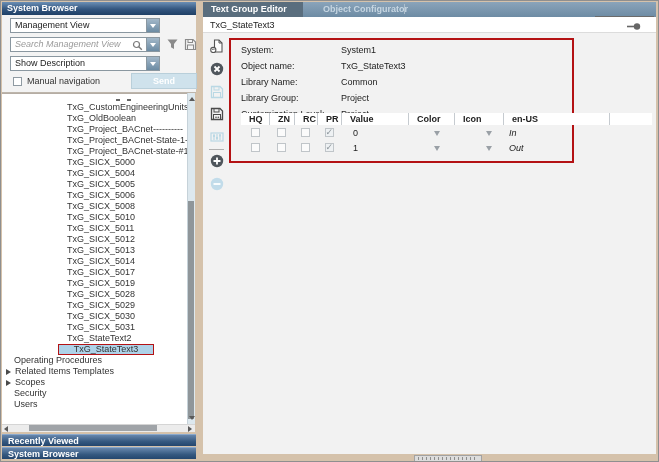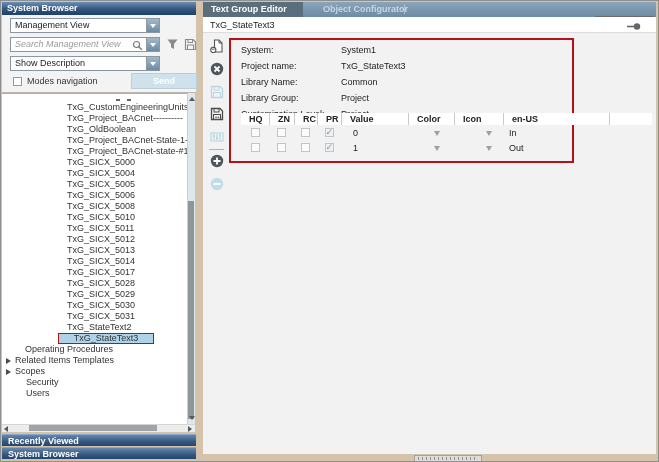--- a/index.html
+++ b/index.html
@@ -22,22 +22,22 @@
   .ph{font-style:italic;color:#9a9a9a;}
   .mini-ico{width:13px;height:13px;}
   .cbx{width:9px;height:9px;background:#fff;border:1px solid #8f9aa2;}
   .send-btn{left:130px;top:72px;width:66px;height:16px;background:#cfe2ec;border:1px solid #b9cfda;
     color:#fff;font-size:9px;font-weight:bold;text-align:center;line-height:14px;}
 
   
   .tree{left:1px;top:92px;width:193px;height:331px;background:#fff;border-top:1px solid #b5ada4;
     overflow:hidden;padding-top:3px;}
   .tree-item{height:11px;line-height:11px;font-size:9px;color:#333;white-space:nowrap;display:flex;align-items:center;}
-  .tree-item.ind0{padding-left:23px;}
-  .tree-item.ind1{padding-left:24px;}
+  .tree-item.ind0{padding-left:12px;}
+  .tree-item.ind1{padding-left:12px;}
   .tree-item.ind2{padding-left:65px;}
   .tree-item.has-arrow{padding-left:4px;}
   .tree-arrow{width:0;height:0;border-left:5px solid #4a4a4a;border-top:3px solid transparent;
     border-bottom:3px solid transparent;margin-right:4px;flex:0 0 auto;}
   .tree-item.partial{height:5px;position:relative;}
   .tree-item.partial::after{content:"";position:absolute;left:114px;top:2px;width:4px;height:2px;
     background:#666;box-shadow:11px 0 0 #666;}
   .tree-item.selected{padding-left:0;}
   .tree-item.selected .lbl{margin-left:56px;width:96px;height:11px;background:#aed2e8;
     border:1px solid #b41214;text-align:center;line-height:9px;}
@@ -86,21 +86,21 @@
   .th{font-weight:bold;color:#222;line-height:12px;padding-left:8px;border-left:1px solid #c6cbd0;
       overflow:hidden;white-space:nowrap;flex:0 0 auto;}
   .th.col0{border-left:none;}
   .trow{width:411px;height:15px;display:flex;font-size:9px;color:#222;}
   .td{display:flex;align-items:center;flex:0 0 auto;}
   .col0{width:28px}.col1{width:25px}.col2{width:23px}.col3{width:24px}.col4{width:67px}
   .col5{width:46px}.col6{width:49px}.col7{width:106px}.col8{width:43px}
   .td.col4{padding-left:12px;}
   .td.col5{padding-left:26px;}
   .td.col6{padding-left:32px;}
-  .td.col7{padding-left:6px;}
+  .td.col7{padding-left:6px;font-style:italic;}
   .cb{width:9px;height:9px;border:1px solid #c0c5c9;background:#fbfbfb;margin:0 auto;position:relative;}
   .cb.checked{background:#eef1f3;}
   .cb.checked::after{content:"\2713";position:absolute;left:0px;top:-2px;font-size:9px;color:#8d959b;}
   .dk{width:0;height:0;border:3.5px solid transparent;border-top:5px solid #9aa0a6;margin-top:4px;}
 
   .pin{left:626px;top:21px;width:14px;height:9px;}
   .grip{left:413px;top:454px;width:68px;height:7px;background:#dcdcdc;border:1px solid #a2a2a2;
     background-image:repeating-linear-gradient(90deg,#8d8d8d 0 1px,transparent 1px 4px);
     background-size:60px 3px;background-repeat:no-repeat;background-position:3px 1px;}
 </style>
@@ -135,37 +135,37 @@
     <rect x="3.5" y="7" width="6" height="4.5" fill="none" stroke="#8a8a8a" stroke-width="1"></rect>
     <rect x="4" y="1.5" width="4.5" height="3" fill="none" stroke="#8a8a8a" stroke-width="1"></rect>
   </svg>
 
   <div class="abs combo" style="left:9px;top:55px;">
     <span>Show Description</span>
     <span class="dd-btn"></span>
   </div>
 
   <div class="abs cbx" style="left:12px;top:76px;"></div>
-  <div class="abs" style="left:26px;top:75px;font-size:9px;color:#333;">Modes navigation</div>
+  <div class="abs" style="left:26px;top:75px;font-size:9px;color:#333;">Manual navigation</div>
   <div class="abs send-btn">Send</div>
 
   <div class="abs tree" id="tree">
       <div class="tree-item ind2 partial">
         <span class="lbl"></span>
       </div>
       <div class="tree-item ind2">
         <span class="lbl">TxG_CustomEngineeringUnits</span>
       </div>
       <div class="tree-item ind2">
+        <span class="lbl">TxG_OldBoolean</span>
+      </div>
+      <div class="tree-item ind2">
         <span class="lbl">TxG_Project_BACnet----------</span>
       </div>
       <div class="tree-item ind2">
-        <span class="lbl">TxG_OldBoolean</span>
-      </div>
-      <div class="tree-item ind2">
         <span class="lbl">TxG_Project_BACnet-State-1-State-2</span>
       </div>
       <div class="tree-item ind2">
         <span class="lbl">TxG_Project_BACnet-state-#1-state-#</span>
       </div>
       <div class="tree-item ind2">
         <span class="lbl">TxG_SICX_5000</span>
       </div>
       <div class="tree-item ind2">
         <span class="lbl">TxG_SICX_5004</span>
@@ -189,20 +189,23 @@
         <span class="lbl">TxG_SICX_5012</span>
       </div>
       <div class="tree-item ind2">
         <span class="lbl">TxG_SICX_5013</span>
       </div>
       <div class="tree-item ind2">
         <span class="lbl">TxG_SICX_5014</span>
       </div>
       <div class="tree-item ind2">
         <span class="lbl">TxG_SICX_5017</span>
+      </div>
+      <div class="tree-item ind2">
+        <span class="lbl">TxG_SICX_5019</span>
       </div>
       <div class="tree-item ind2">
         <span class="lbl">TxG_SICX_5028</span>
       </div>
       <div class="tree-item ind2">
         <span class="lbl">TxG_SICX_5029</span>
       </div>
       <div class="tree-item ind2">
         <span class="lbl">TxG_SICX_5030</span>
       </div>
@@ -305,21 +308,21 @@
   </svg>
 
   <div class="abs red-box"></div>
 
   <div class="abs form">
     <div class="frow">
         <span class="flabel">System:</span>
         <span>System1</span>
       </div>
     <div class="frow">
-        <span class="flabel">Project name:</span>
+        <span class="flabel">Object name:</span>
         <span>TxG_StateText3</span>
       </div>
     <div class="frow">
         <span class="flabel">Library Name:</span>
         <span>Common</span>
       </div>
     <div class="frow">
         <span class="flabel">Library Group:</span>
         <span>Project</span>
       </div>

